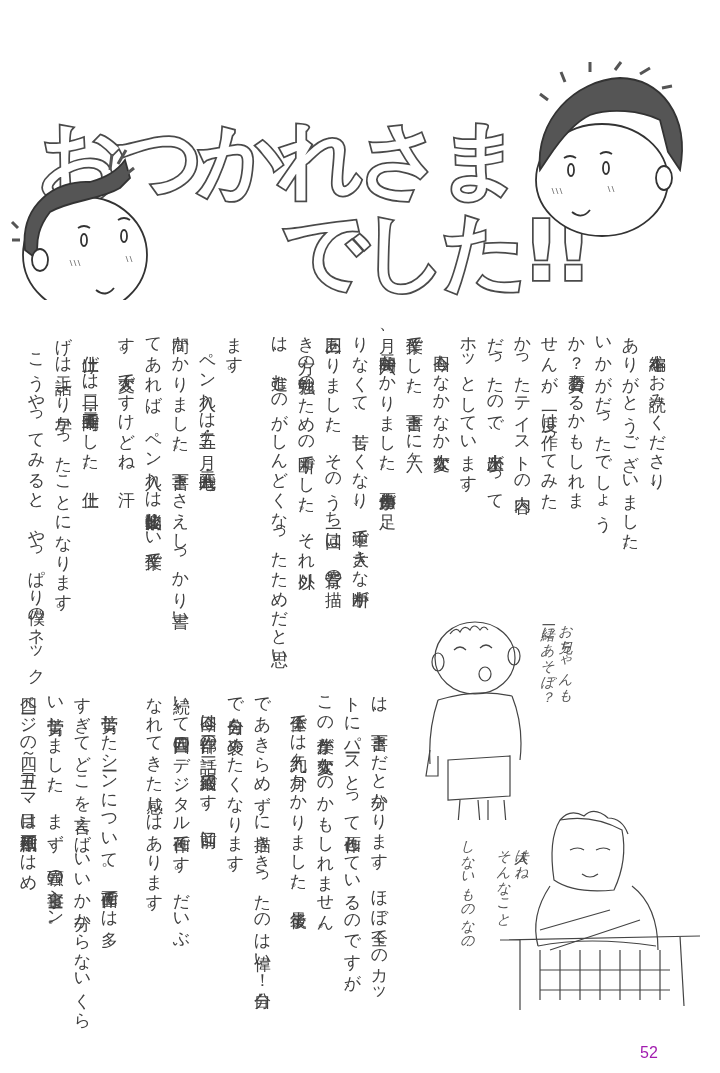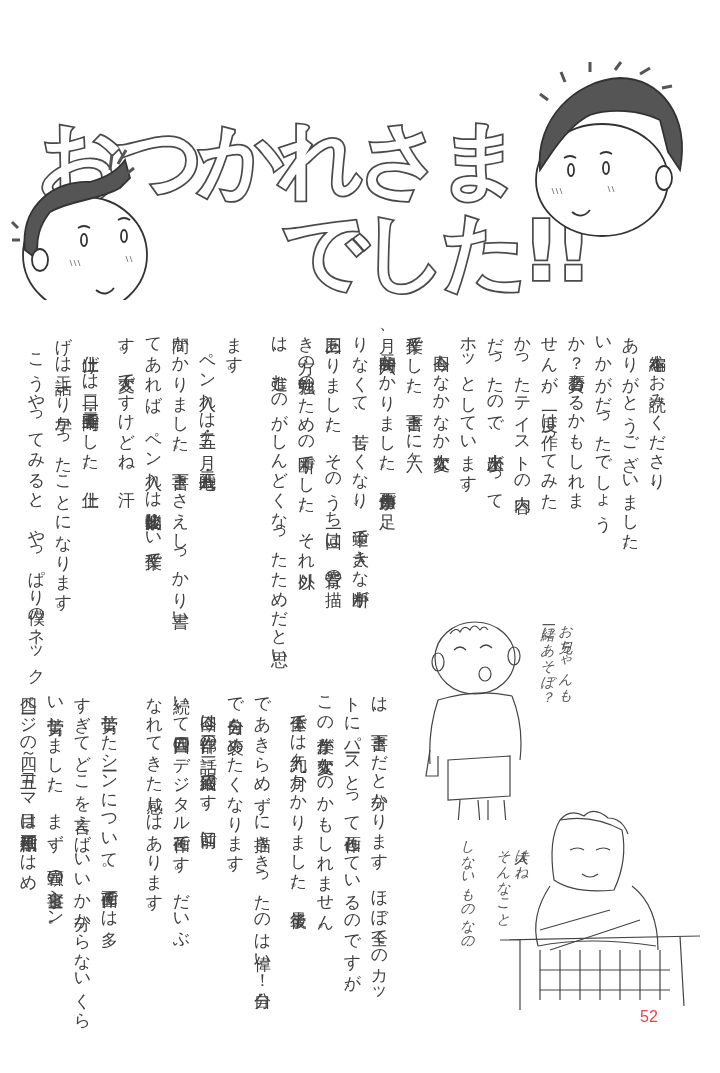--- a/index.html
+++ b/index.html
@@ -7,21 +7,21 @@
            font-family: "DejaVu Sans", "Liberation Sans", sans-serif; color: #3a3a3a; }
     .title-svg { position: absolute; left: 0; top: 60px; width: 720px; height: 240px; }
     .title-text { font-family: "DejaVu Sans", sans-serif; font-weight: bold;
                   fill: #ffffff; stroke: #4a4a4a; stroke-width: 3.5; paint-order: stroke; }
     .col { position: absolute; writing-mode: vertical-rl; font-size: 17px; line-height: 17px;
            letter-spacing: 0.3px; white-space: nowrap; color: #404040;
            font-family: "DejaVu Sans", sans-serif; }
     .art { position: absolute; }
     .sketch-text { position: absolute; writing-mode: vertical-rl; font-size: 14px; line-height: 16px;
                    color: #555; white-space: nowrap; font-family: "DejaVu Sans", sans-serif; font-style: italic; }
-    .page-number { position: absolute; left: 640px; top: 1008px; font-size: 16px; color: #ef4444;
+    .page-number { position: absolute; left: 640px; top: 1044px; font-size: 16px; color: #a21caf;
                    font-family: "Liberation Sans", sans-serif; }
   </style>
 </head>
 <body>
 
 <svg class="title-svg" viewBox="0 0 720 240">
   <text class="title-text" x="38" y="128" font-size="84" letter-spacing="-6">おつかれさま</text>
   <text class="title-text" x="282" y="220" font-size="84" letter-spacing="-6">でした!!</text>
 
   <g fill="none" stroke="#333" stroke-width="1.8">

